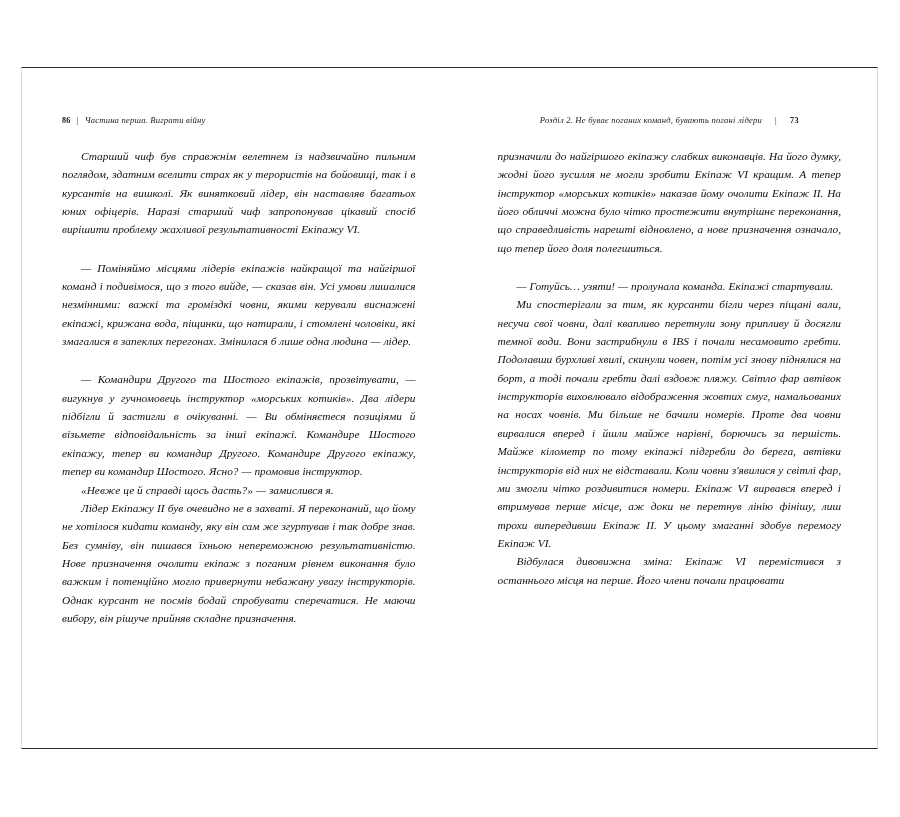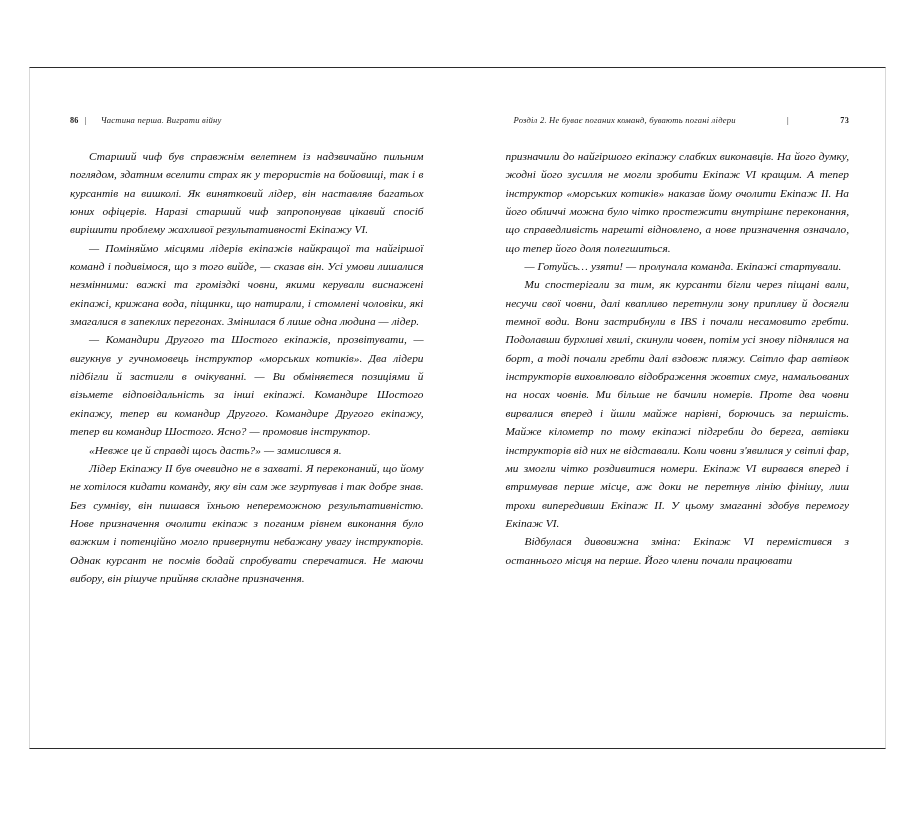--- a/index.html
+++ b/index.html
@@ -11,21 +11,21 @@
   body {
     width: 900px;
     height: 817px;
     font-family: "Liberation Serif", "DejaVu Serif", serif;
     color: #101010;
     overflow: hidden;
   }
 
   .spread {
     position: absolute;
-    left: 29px;
+    left: 21px;
     top: 67px;
     width: 857px;
     height: 682px;
     background: #ffffff;
     border-top: 1px solid #2b2b2b;
     border-bottom: 1px solid #2b2b2b;
     border-left: 1px solid #d8d8d8;
     border-right: 1px solid #d8d8d8;
     box-sizing: border-box;
     display: flex;
@@ -45,37 +45,36 @@
     font-size: 8.4px;
     letter-spacing: 0.25px;
     color: #1a1a1a;
     height: 14px;
     white-space: nowrap;
     display: flex;
     align-items: center;
     gap: 5px;
   }
   .folio-left  { justify-content: flex-start; }
-  .folio-right { justify-content: space-between; gap: 12px; }
+  .folio-right { justify-content: center; gap: 12px; }
 
   .folio .num {
     font-style: normal;
     font-weight: 700;
     font-size: 8.2px;
   }
   .folio .sep {
     font-style: normal;
     color: #1a1a1a;
     padding: 0 1px;
   }
   .folio .title {
     font-style: italic;
     font-size: 8.6px;
     letter-spacing: 0.2px;
-    margin-left: 8px;
   }
 
   .column {
     margin-top: 20px;
     width: 100%;
   }
 
   p.para {
     margin: 0;
     font-size: 11.35px;
@@ -86,20 +85,21 @@
     hyphens: manual;
     -webkit-hyphens: manual;
     word-spacing: 0.1px;
     font-style: italic;
   }
   p.para.quote {
     font-style: italic;
   }
   p.para.dash {
     text-indent: 19px;
+    margin-top: 20px;
   }
   p.para.noindent {
     text-indent: 0;
   }
 </style>
 </head>
 <body>
 
 <div class="spread">
 

